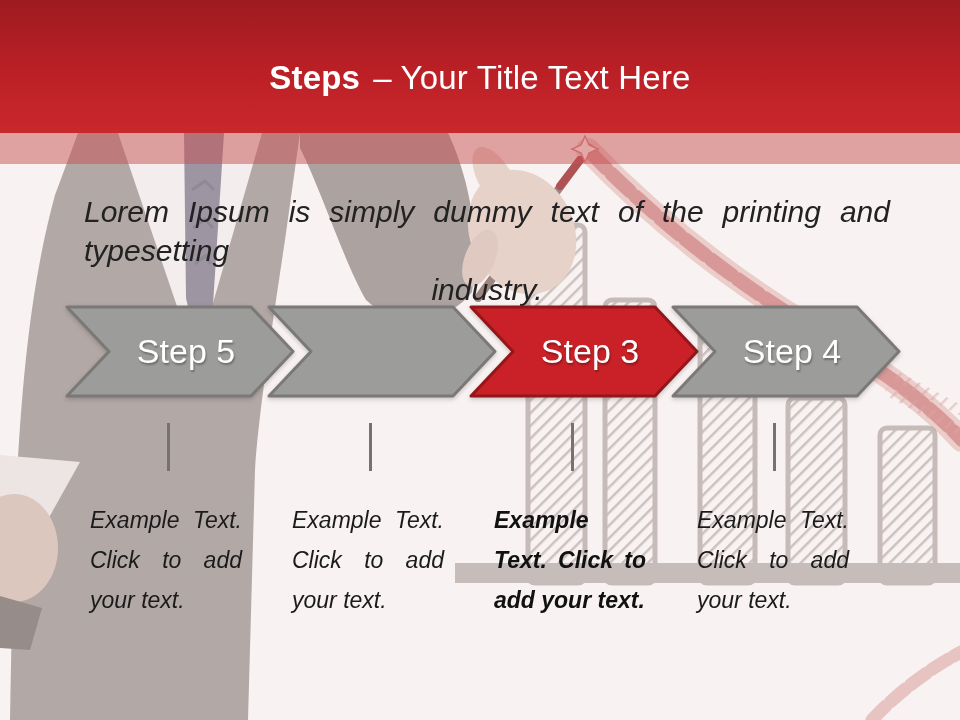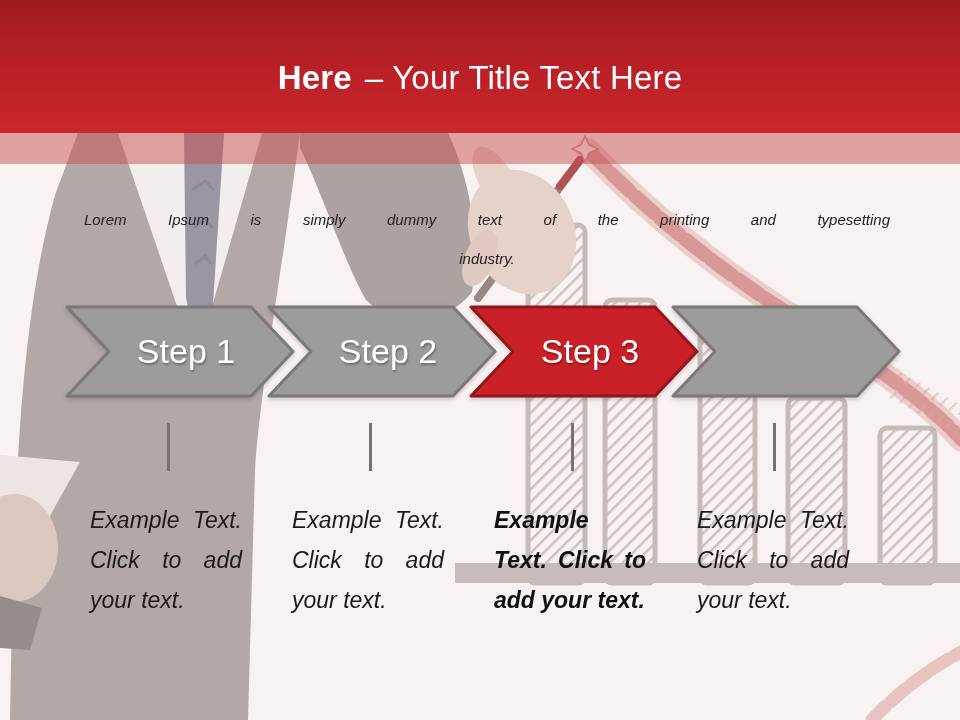--- a/index.html
+++ b/index.html
@@ -23,21 +23,21 @@
   .title{
     position:absolute;left:0;top:57px;width:960px;height:42px;
     text-align:center;color:#ffffff;font-size:33px;line-height:42px;
     letter-spacing:0.2px;white-space:nowrap;
   }
   .title .em{font-weight:700;}
   .title .rest{font-weight:400;margin-left:13px;}
   
   .intro{
     position:absolute;left:84px;top:192px;width:806px;
-    font-style:italic;font-size:15px;line-height:39px;color:#222222;margin-top:8px;
+    font-style:italic;font-size:30px;line-height:39px;color:#222222;
   }
   .intro .l1{text-align:justify;text-align-last:justify;}
   .intro .l2{text-align:center;font-style:italic;}
   
   .step{
     position:absolute;top:305px;width:230px;height:93px;
   }
   .step svg{position:absolute;left:0;top:0;filter:drop-shadow(0 2px 2px rgba(60,50,50,0.25));}
   .step .chev{fill:#9c9c9a;stroke:#7b7977;stroke-width:3;stroke-linejoin:round;}
   .step.highlight .chev{fill:#c92127;stroke:#93161b;}
@@ -117,51 +117,51 @@
       <ellipse cx="496" cy="180" rx="17" ry="37" transform="rotate(-30 496 180)" fill="#e6d2c9"></ellipse>
       <ellipse cx="480" cy="258" rx="15" ry="30" transform="rotate(22 480 258)" fill="#dfc9c0"></ellipse>
       <path d="M 585 136 L 589 145 L 598 149 L 589 153 L 585 162 L 581 153 L 572 149 L 581 145 Z" fill="#ffffff" stroke="#d88a88" stroke-width="1.5"></path>
     </g>
   </svg>
 
   <div class="pink-band"></div>
 
   <div class="header">
     <div class="title">
-      <span class="em">Here</span><span class="rest">– Your Title Text Here</span>
+      <span class="em">Steps</span><span class="rest">– Your Title Text Here</span>
     </div>
   </div>
 
   <div class="intro">
     <div class="l1">Lorem Ipsum is simply dummy text of the printing and typesetting</div>
     <div class="l2">industry.</div>
   </div>
 
   <div class="step step1">
     <svg width="230" height="93" viewBox="0 0 230 93">
       <polygon class="chev" points="2,2 186,2 228,46.5 186,91 2,91 44,46.5"></polygon>
     </svg>
-    <div class="lab">Step 1</div>
+    <div class="lab">Step 5</div>
   </div>
   <div class="step step2">
     <svg width="230" height="93" viewBox="0 0 230 93">
       <polygon class="chev" points="2,2 186,2 228,46.5 186,91 2,91 44,46.5"></polygon>
     </svg>
-    <div class="lab">Step 2</div>
   </div>
   <div class="step step3 highlight">
     <svg width="230" height="93" viewBox="0 0 230 93">
       <polygon class="chev" points="2,2 186,2 228,46.5 186,91 2,91 44,46.5"></polygon>
     </svg>
     <div class="lab">Step 3</div>
   </div>
   <div class="step step4">
     <svg width="230" height="93" viewBox="0 0 230 93">
       <polygon class="chev" points="2,2 186,2 228,46.5 186,91 2,91 44,46.5"></polygon>
     </svg>
+    <div class="lab">Step 4</div>
   </div>
 
   <div class="tick tick1"></div>
   <div class="tick tick2"></div>
   <div class="tick tick3"></div>
   <div class="tick tick4"></div>
 
   <div class="desc desc1">Example Text. Click to add your text.</div>
   <div class="desc desc2">Example Text. Click to add your text.</div>
   <div class="desc desc3 bold">Example Text. Click to add your text.</div>

